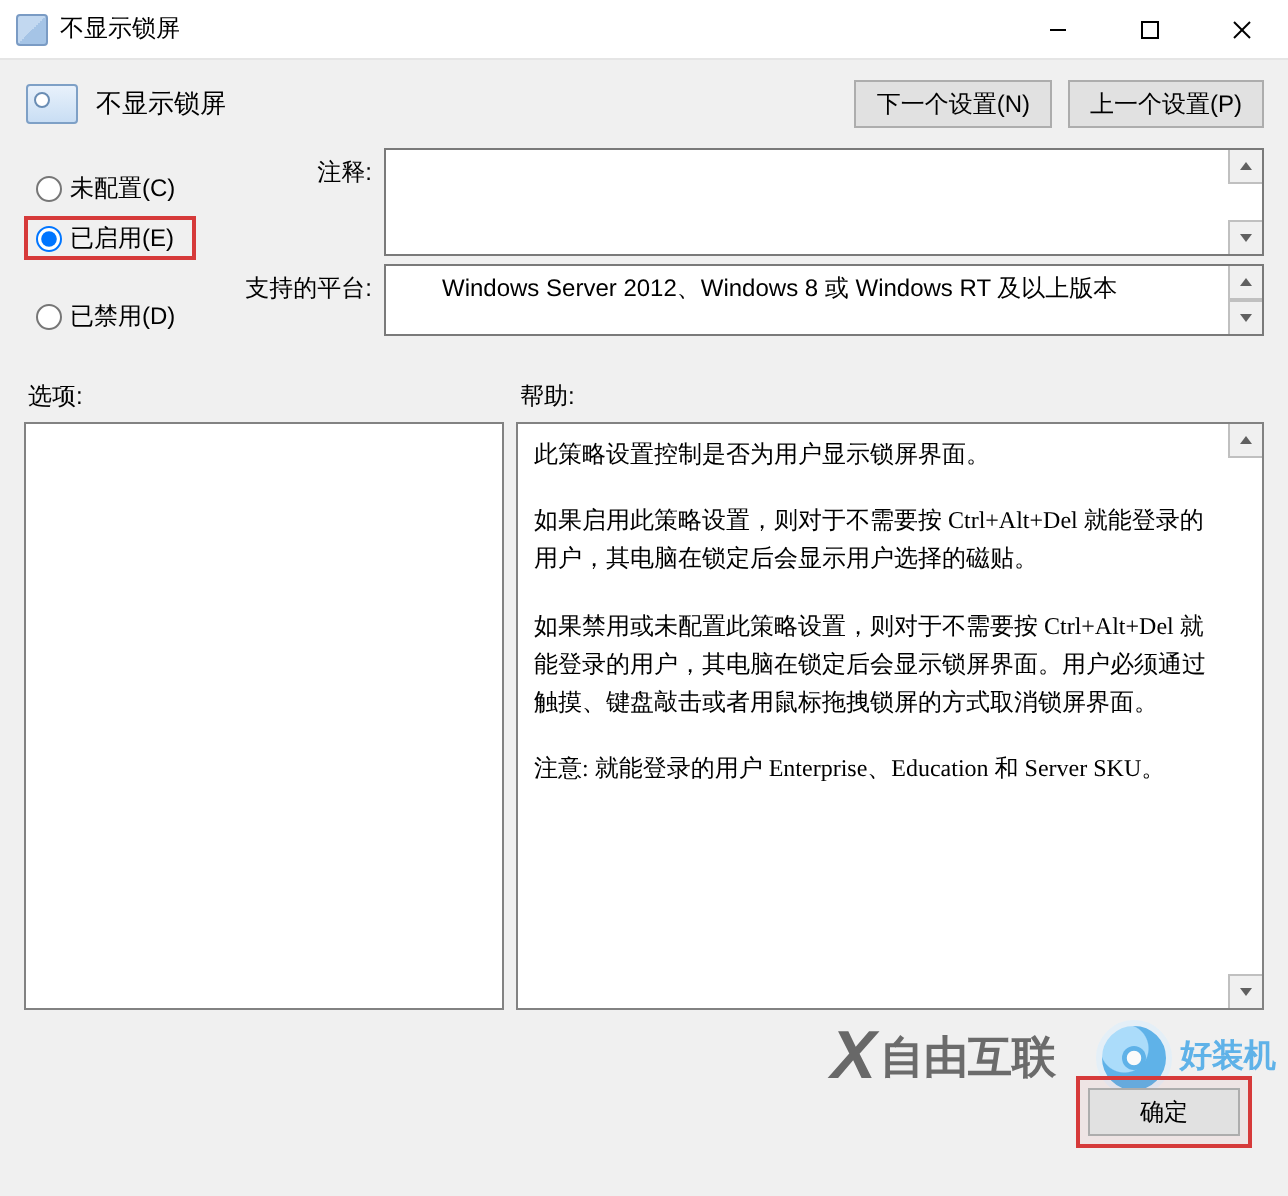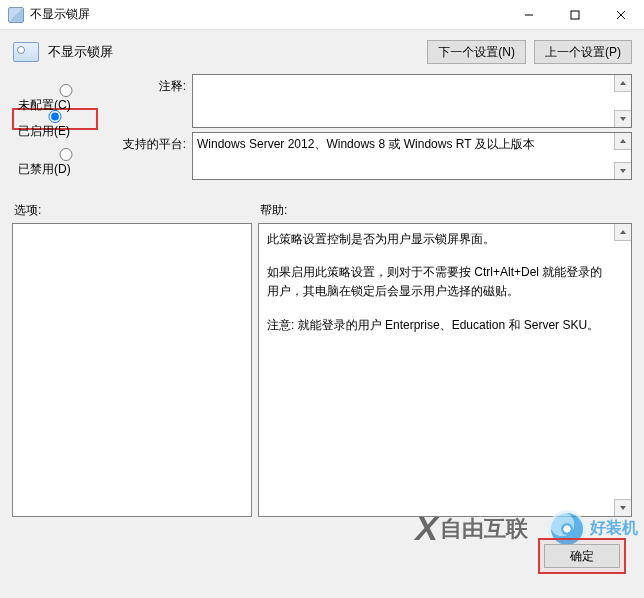--- a/index.html
+++ b/index.html
@@ -78,25 +78,24 @@
   .content {
     padding: 6px 12px 0 12px;
   }
 
   .row1 { display:flex; align-items:flex-start; }
   .radios {
     width: 106px;
     padding-top: 10px;
   }
   .radio-item {
-    display:flex; 
+    display:flex; align-items:center;
     height: 21px;
     margin-bottom: 3px;
     padding-left: 6px;
-    flex-direction: column;
   }
   .radio-item input[type=radio]{
     margin: 0 4px 0 0;
     vertical-align: middle;
   }
   .radio-item label { vertical-align: middle; }
   .radio-highlight {
     border: 2px solid #d63a3a;
     width: 86px;
     margin-bottom: 18px;
@@ -113,21 +112,21 @@
     padding-top: 4px;
     color:#000;
   }
   .textbox {
     flex:1;
     border: 1px solid #7a7a7a;
     background:#fff;
     position: relative;
   }
   .textbox.comment { height: 54px; }
-  .textbox.platform { height: 48px; }
+  .textbox.platform { height: 36px; padding-left: 24px; }
   .textbox-inner {
     padding: 3px 18px 3px 4px;
     font-size: 12px;
     line-height: 1.35;
     color:#000;
     white-space: pre-wrap;
   }
   .scroll-btn {
     position:absolute; right:0; width:17px; height:17px;
     background:#f0f0f0; border-left:1px solid #c0c0c0;
@@ -157,21 +156,21 @@
     overflow: hidden;
   }
   .panel.options { width: 240px; }
   .panel.help { flex:1; position:relative; }
   .help-text {
     padding: 6px 20px 6px 8px;
     font-size: 12px;
     line-height: 1.6;
     color:#000;
   }
-  .help-text p { margin: 0 0 14px 0; }
+  .help-text p { margin: 0 0 14px 0; font-family: Liberation Serif, serif; }
 
   
   .footer {
     position:absolute;
     bottom: 24px;
     right: 18px;
     display:flex;
     gap: 10px;
   }
   .footer-btn {
@@ -323,20 +322,21 @@
     <div class="lbl-left">选项:</div>
     <div class="lbl-right">帮助:</div>
   </div>
 
   <div class="panels">
     <div class="panel options"></div>
     <div class="panel help">
       <div class="help-text">
         <p>此策略设置控制是否为用户显示锁屏界面。</p>
         <p>如果启用此策略设置，则对于不需要按 Ctrl+Alt+Del 就能登录的用户，其电脑在锁定后会显示用户选择的磁贴。</p>
+        <p>如果禁用或未配置此策略设置，则对于不需要按 Ctrl+Alt+Del 就能登录的用户，其电脑在锁定后会显示锁屏界面。用户必须通过触摸、键盘敲击或者用鼠标拖拽锁屏的方式取消锁屏界面。</p>
         <p>注意: 就能登录的用户 Enterprise、Education 和 Server SKU。</p>
       </div>
       <div class="scroll-btn up" style="top:0">
           <svg viewBox="0 0 8 8">
             <polygon points="4,2 7,6 1,6" fill="#606060"></polygon>
           </svg>
         </div>
       <div class="scroll-btn down" style="bottom:0">
           <svg viewBox="0 0 8 8">
             <polygon points="1,2 7,2 4,6" fill="#606060"></polygon>

